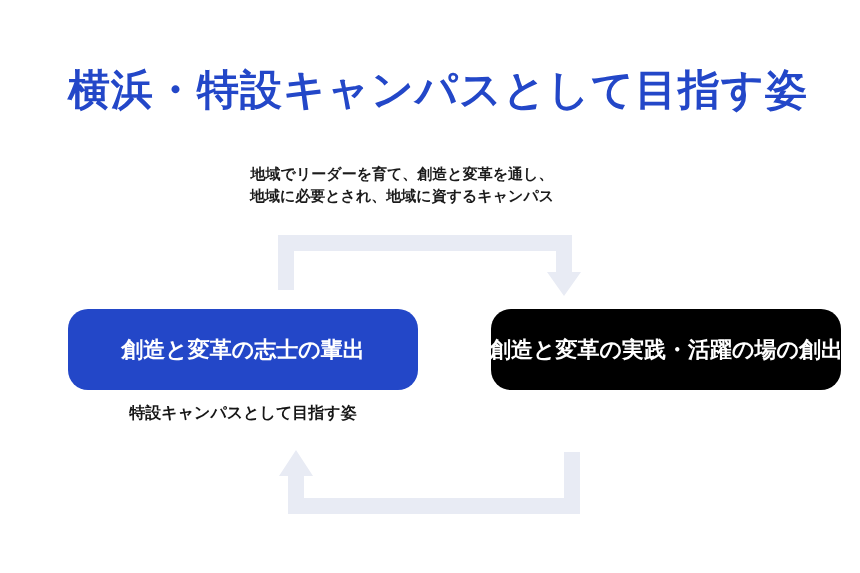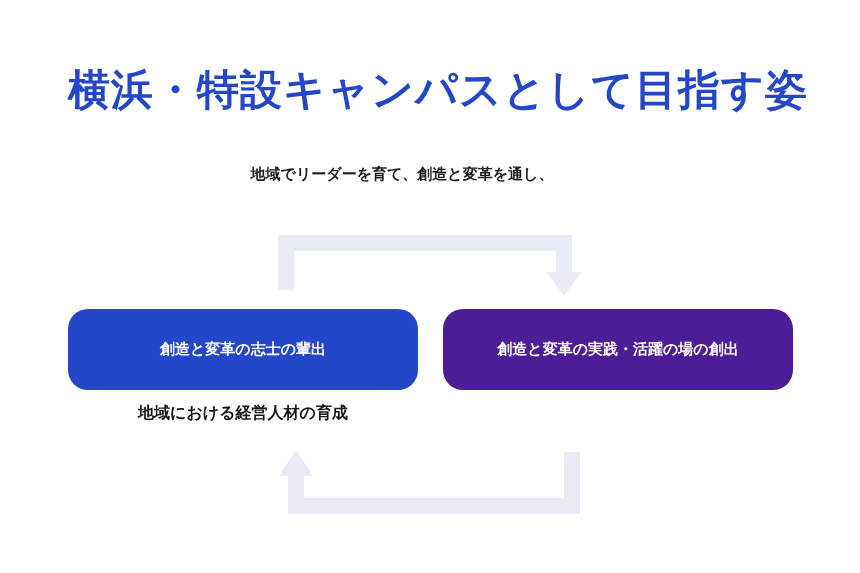--- a/index.html
+++ b/index.html
@@ -48,21 +48,21 @@
   .cycle-box {
     position: absolute;
     top: 309px;
     width: 350px;
     height: 81px;
     border-radius: 20px;
     display: flex;
     align-items: center;
     justify-content: center;
     color: #ffffff;
-    font-size: 15px;
+    font-size: 22px;
     font-weight: 700;
     white-space: nowrap;
   }
   .box-left  { left: 68px; }
   .box-right { left: 443px; }
   .box-caption {
     position: absolute;
     top: 403px;
     width: 350px;
     text-align: center;
@@ -81,26 +81,27 @@
 
   <svg class="arrows-svg" viewBox="0 0 860 573" xmlns="http://www.w3.org/2000/svg" aria-hidden="true">
     <polygon points="278,290 278,235 572,235 572,272 581,272 564,296 547,272 556,272 556,251 294,251 294,290" fill="#e8ebf4"></polygon>
     <polygon points="564,452 580,452 580,514 288,514 288,476 279,476 296,450 313,476 304,476 304,498 564,498" fill="#e8ebf4"></polygon>
   </svg>
 
   <h1 class="page-title" style="color: rgb(35, 71, 200);">横浜・特設キャンパスとして目指す姿</h1>
 
   <div class="subtitle">
     <div>地域でリーダーを育て、創造と変革を通し、</div>
+    <div>地域に必要とされ、地域に資するキャンパス</div>
   </div>
 
   <div class="cycle-box box-left" style="background-color: rgb(35, 71, 200);">
     <span>創造と変革の志士の輩出</span>
   </div>
 
-  <div class="cycle-box box-right" style="background-color: #4c1d95;">
+  <div class="cycle-box box-right" style="background-color: #000000; margin-left: 48px;">
     <span>創造と変革の実践・活躍の場の創出</span>
   </div>
 
-  <div class="box-caption caption-left">地域における経営人材の育成</div>
+  <div class="box-caption caption-left">特設キャンパスとして目指す姿</div>
 
 
 </div>
 
 </body></html>

